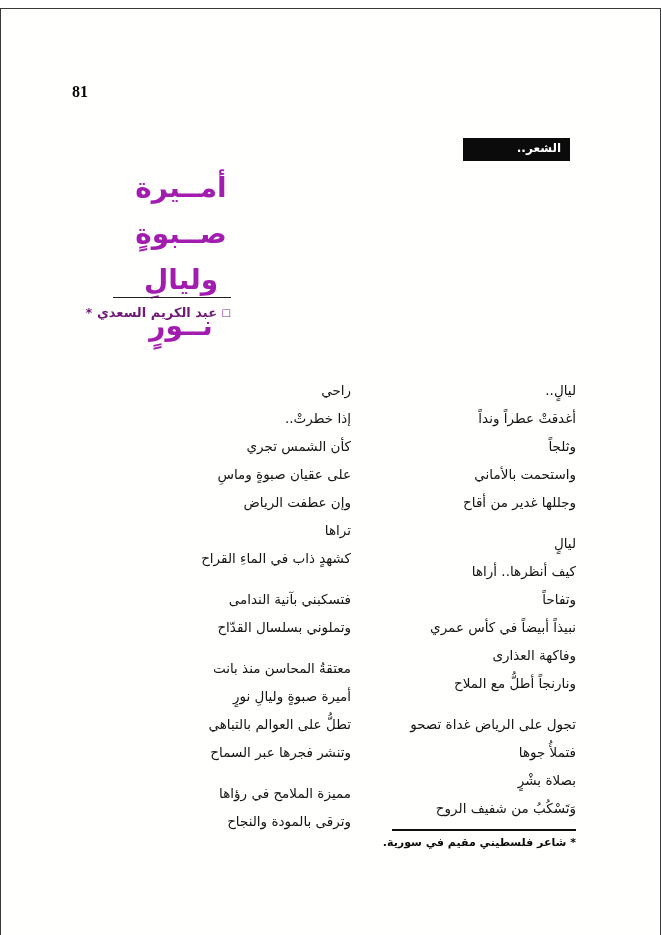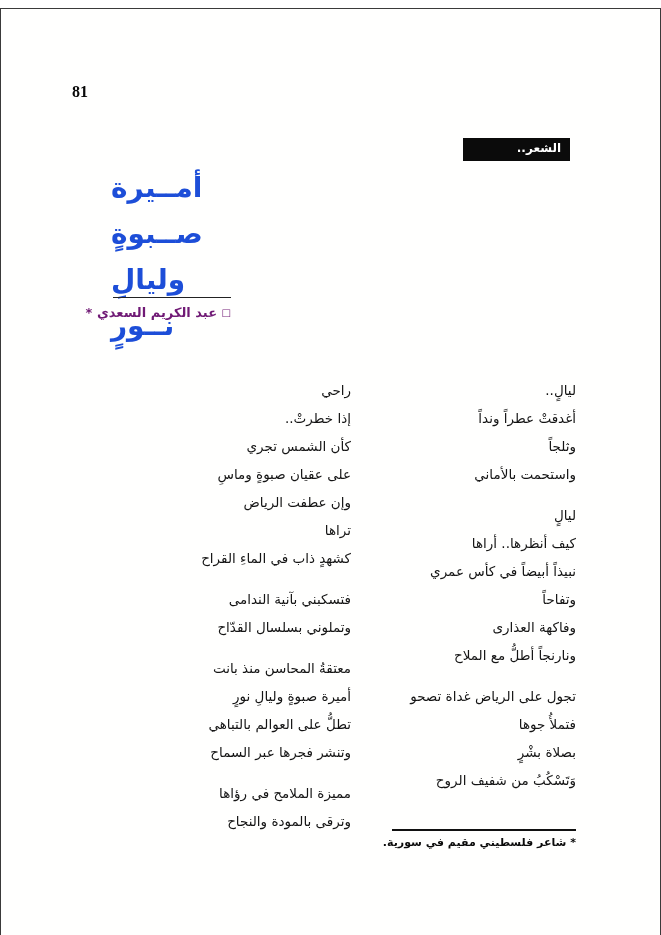--- a/index.html
+++ b/index.html
@@ -38,25 +38,25 @@
     font-size: 12px;
     font-weight: bold;
     letter-spacing: 0.5px;
   }
   .title-block {
     position: absolute;
     left: 110px;
     top: 156px;
     width: 140px;
     direction: rtl;
-    text-align: left;
+    text-align: center;
     font-weight: bold;
     font-size: 28px;
     line-height: 46px;
-    color: #1d4ed8;
+    color: #a21caf;
   }
   .author-block {
     position: absolute;
     left: 112px;
     top: 288px;
     width: 118px;
     direction: rtl;
     text-align: right;
     font-size: 13px;
     font-weight: bold;
@@ -115,26 +115,27 @@
     <span>عبد الكريم السعدي</span>
     <span>*</span>
   </div>
 
   <div class="poem-column col-right" id="col-right">
       <div class="stanza">
         <div class="poem-line">ليالٍ..</div>
         <div class="poem-line">أغدقتْ عطراً ونداً</div>
         <div class="poem-line">وثلجاً</div>
         <div class="poem-line">واستحمت بالأماني</div>
+        <div class="poem-line">وجللها غدير من أقاح</div>
       </div>
       <div class="stanza">
         <div class="poem-line">ليالٍ</div>
         <div class="poem-line">كيف أنظرها.. أراها</div>
+        <div class="poem-line">وتفاحاً</div>
         <div class="poem-line">نبيذاً أبيضاً في كأس عمري</div>
-        <div class="poem-line">وتفاحاً</div>
         <div class="poem-line">وفاكهة العذارى</div>
         <div class="poem-line">ونارنجاً أطلُّ مع الملاح</div>
       </div>
       <div class="stanza">
         <div class="poem-line">تجول على الرياض غداة تصحو</div>
         <div class="poem-line">فتملأُ جوها</div>
         <div class="poem-line">بصلاة بشْرٍ</div>
         <div class="poem-line">وَتَسْكُبُ من شفيف الروح</div>
       </div>
     </div>

